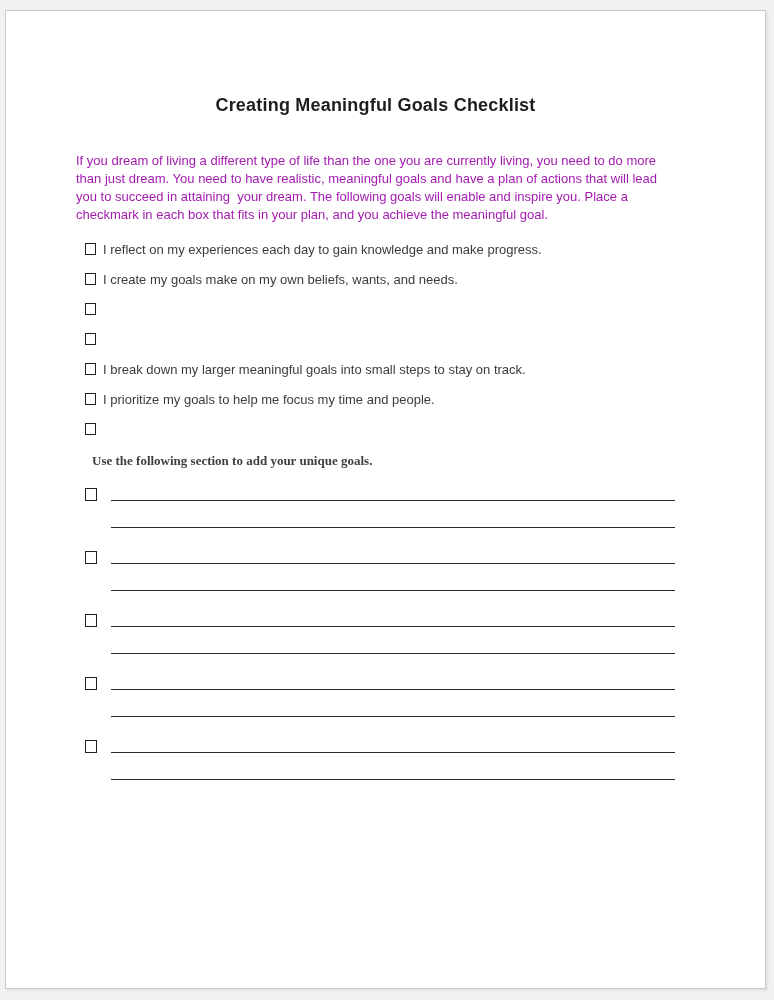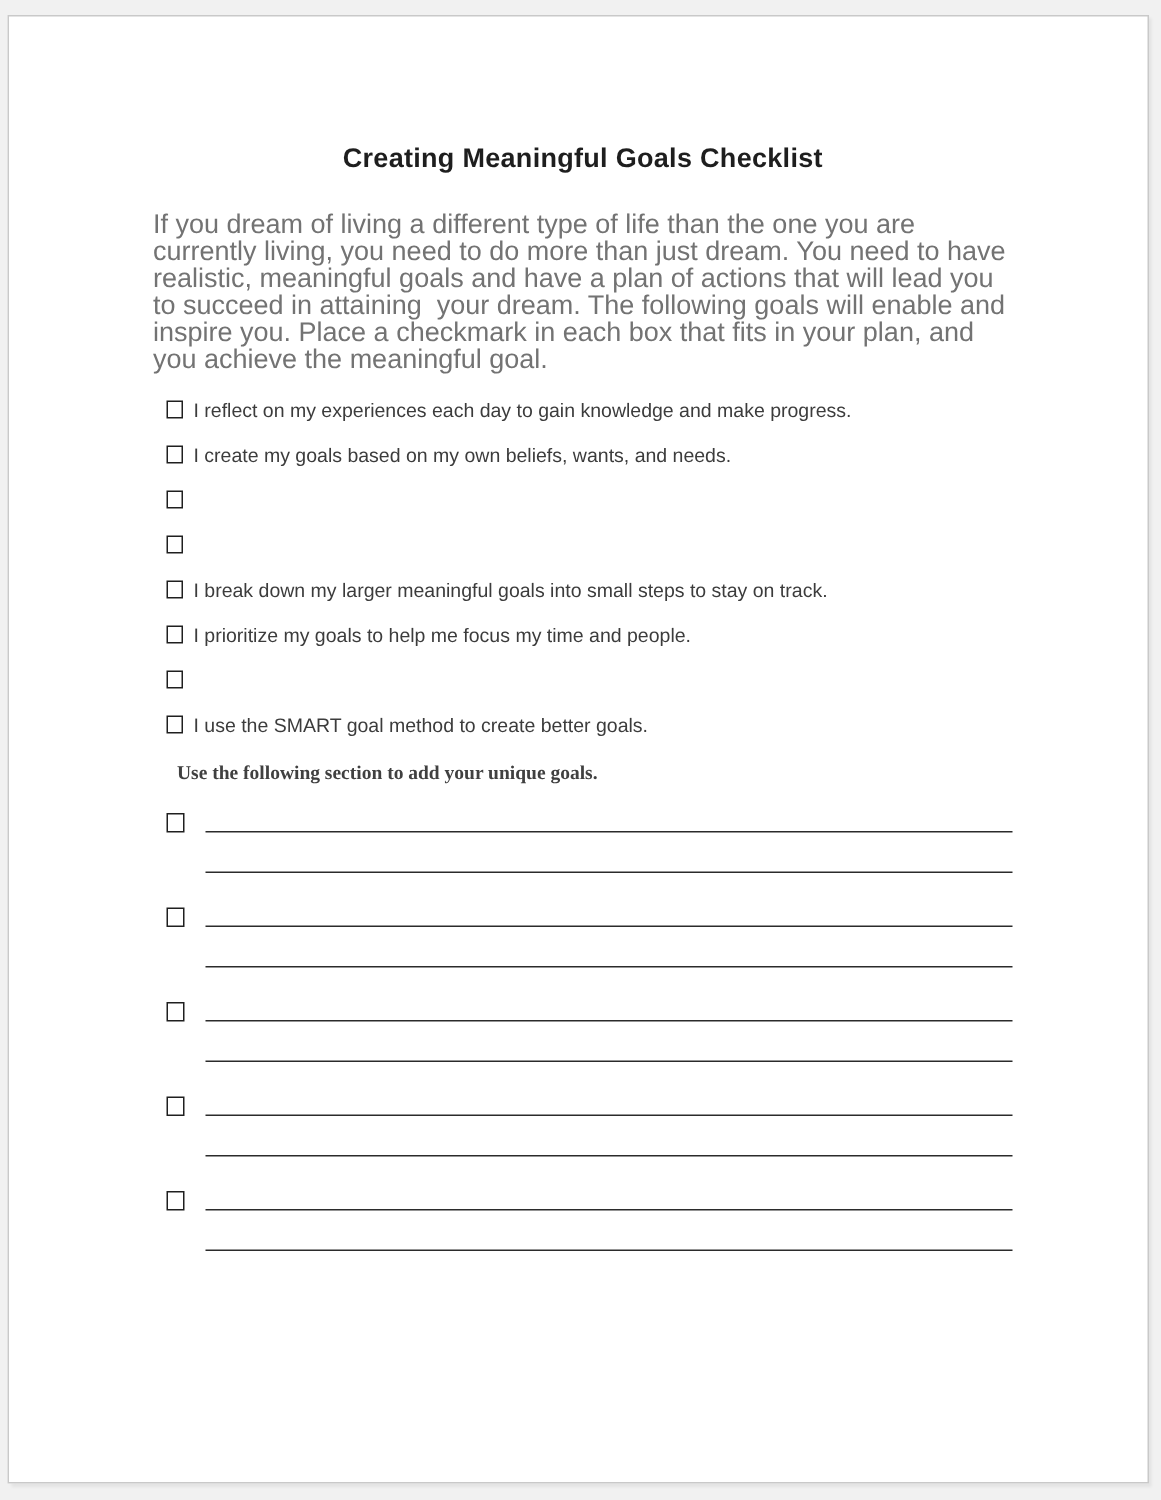--- a/index.html
+++ b/index.html
@@ -19,36 +19,36 @@
     left: 5px;
     top: 10px;
     width: 761px;
     height: 979px;
     background: #ffffff;
     border: 1px solid #c9c9c9;
     box-shadow: 2px 2px 2px rgba(0,0,0,0.06);
     box-sizing: border-box;
   }
   .content {
-    padding: 0 90px 0 96px;
+    padding: 0 90px 0 70px;
   }
   h1.title {
     margin: 84px 0 0 0;
     text-align: center;
     font-size: 18px;
     line-height: 21px;
     font-weight: bold;
     letter-spacing: 0.2px;
     color: #1e1e1e;
   }
   p.intro {
-    margin: 24px 0 0 0;
-    font-size: 18px;
+    margin: 36px 0 0 0;
+    font-size: 13px;
     line-height: 18px;
-    color: #737373;
+    color: #a21caf;
     white-space: pre-wrap;
   }
   ul.checklist {
     list-style: none;
     margin: 10px 0 0 0;
     padding: 0;
   }
   .check-item {
     display: flex;
     align-items: center;
@@ -127,21 +127,21 @@
     <ul class="checklist">
 
         <li class="check-item">
           <span class="checkbox"></span>
           <span class="check-label">I reflect on my experiences each day to gain knowledge and make progress.</span>
         </li>
 
 
         <li class="check-item">
           <span class="checkbox"></span>
-          <span class="check-label">I create my goals based on my own beliefs, wants, and needs.</span>
+          <span class="check-label">I create my goals make on my own beliefs, wants, and needs.</span>
         </li>
 
         <li class="check-item">
           <span class="checkbox"></span>
         </li>
 
         <li class="check-item">
           <span class="checkbox"></span>
         </li>
 
@@ -152,24 +152,20 @@
 
         <li class="check-item">
           <span class="checkbox"></span>
           <span class="check-label">I prioritize my goals to help me focus my time and people.</span>
         </li>
 
         <li class="check-item">
           <span class="checkbox"></span>
         </li>
 
-        <li class="check-item">
-          <span class="checkbox"></span>
-          <span class="check-label">I use the SMART goal method to create better goals.</span>
-        </li>
       </ul>
 
     <p class="instruction">Use the following section to add your unique goals.</p>
 
     <div class="entries">
 
         <div class="entry">
           <div class="entry-row1">
             <span class="checkbox"></span>
             <span class="write-line"></span>

